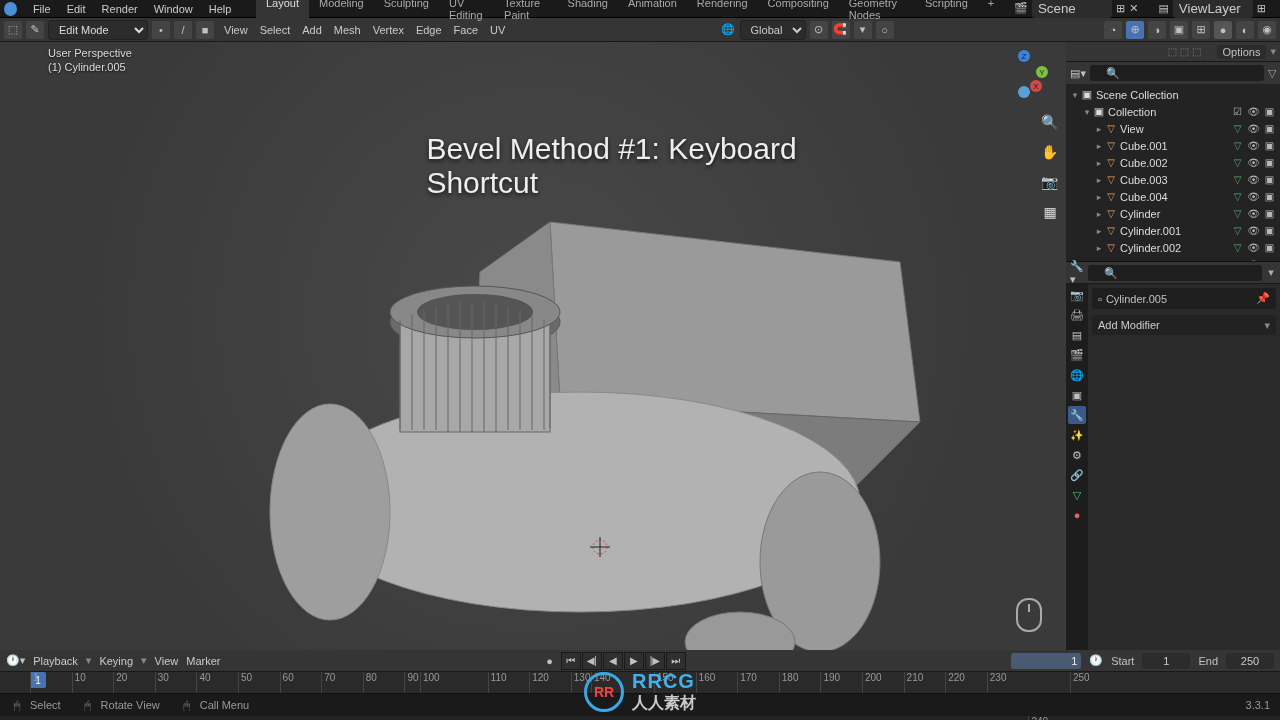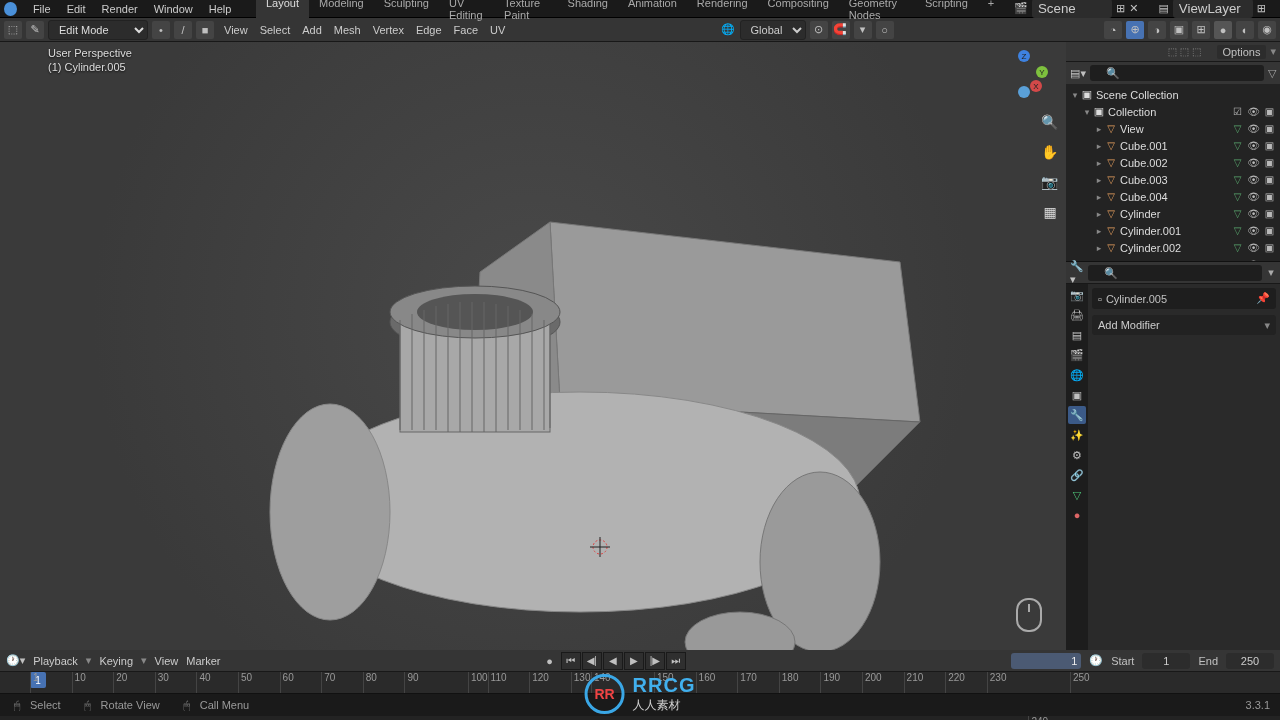--- a/index.html
+++ b/index.html
@@ -110,21 +110,21 @@
 .status-bar .sb-icon { width:14px; height:14px; display:flex; align-items:center; justify-content:center; }
 .status-bar .ver { margin-left:auto; }
 
 .filter-icon { width:14px; height:14px; color:#aaa; display:flex; align-items:center; justify-content:center; cursor:pointer; }
 
 
 .watermark { position:absolute; left:50%; bottom:6px; transform:translateX(-50%); display:flex; align-items:center; gap:8px; pointer-events:none; }
 .watermark .wm-logo { width:40px; height:40px; border:3px solid #3aa7e6; border-radius:50%; display:flex; align-items:center; justify-content:center; color:#ef4444; font-weight:bold; font-size:14px; }
 .watermark .wm-text { display:flex; flex-direction:column; }
 .watermark .wm-main { font-size:20px; font-weight:700; color:#41b0ee; letter-spacing:1px; }
-.watermark .wm-sub { font-size:12px; color:#ccc; }
+.watermark .wm-sub { font-size:16px; color:#ccc;font-weight:bold; }
 </style>
 </head>
 <body>
 
 <div class="top-menu">
   <div class="logo"></div>
   <div class="menu-item">File</div>
   <div class="menu-item">Edit</div>
   <div class="menu-item">Render</div>
   <div class="menu-item">Window</div>
@@ -225,20 +225,21 @@
       <div class="tool">⬌</div>
       <div class="tool">⊖</div>
       <div class="tool">⤯</div>
     </div>
 
     <div class="viewport-3d">
       <div class="vp-info">
         <div>User Perspective</div>
         <div>(1) Cylinder.005</div>
       </div>
+      <div class="overlay-title">Bevel Method #1: Keyboard Shortcut</div>
 
       <svg class="model-area" viewBox="0 0 780 460">
 
         <polygon points="350,20 700,60 720,220 360,200" fill="#9a9a9a" stroke="#777"></polygon>
         <polygon points="280,70 350,20 360,200 270,250" fill="#8a8a8a" stroke="#777"></polygon>
         <polygon points="270,250 360,200 720,220 640,300" fill="#7c7c7c" stroke="#666"></polygon>
 
         <ellipse cx="380" cy="300" rx="280" ry="110" fill="#b2b2b2" stroke="#888"></ellipse>
         <ellipse cx="130" cy="310" rx="60" ry="108" fill="#9e9e9e" stroke="#888"></ellipse>
 
@@ -503,21 +504,21 @@
   <div class="tick" style="left: 30px;">1</div>
       <div class="tick" style="left: 71.6px;">10</div>
       <div class="tick" style="left: 113.2px;">20</div>
       <div class="tick" style="left: 154.8px;">30</div>
       <div class="tick" style="left: 196.4px;">40</div>
       <div class="tick" style="left: 238px;">50</div>
       <div class="tick" style="left: 279.6px;">60</div>
       <div class="tick" style="left: 321.2px;">70</div>
       <div class="tick" style="left: 362.8px;">80</div>
       <div class="tick" style="left: 404.4px;">90</div>
-      <div class="tick" style="left: 468px;">100</div>
+      <div class="tick" style="left: 420px;">100</div>
       <div class="tick" style="left: 487.6px;">110</div>
       <div class="tick" style="left: 529.2px;">120</div>
       <div class="tick" style="left: 570.8px;">130</div>
       <div class="tick" style="left: 591px; text-align: center;">140</div>
       <div class="tick" style="left: 654px;">150</div>
       <div class="tick" style="left: 695.6px;">160</div>
       <div class="tick" style="left: 737.2px;">170</div>
       <div class="tick" style="left: 778.8px;">180</div>
       <div class="tick" style="left: 820.4px;">190</div>
       <div class="tick" style="left: 862px;">200</div>

